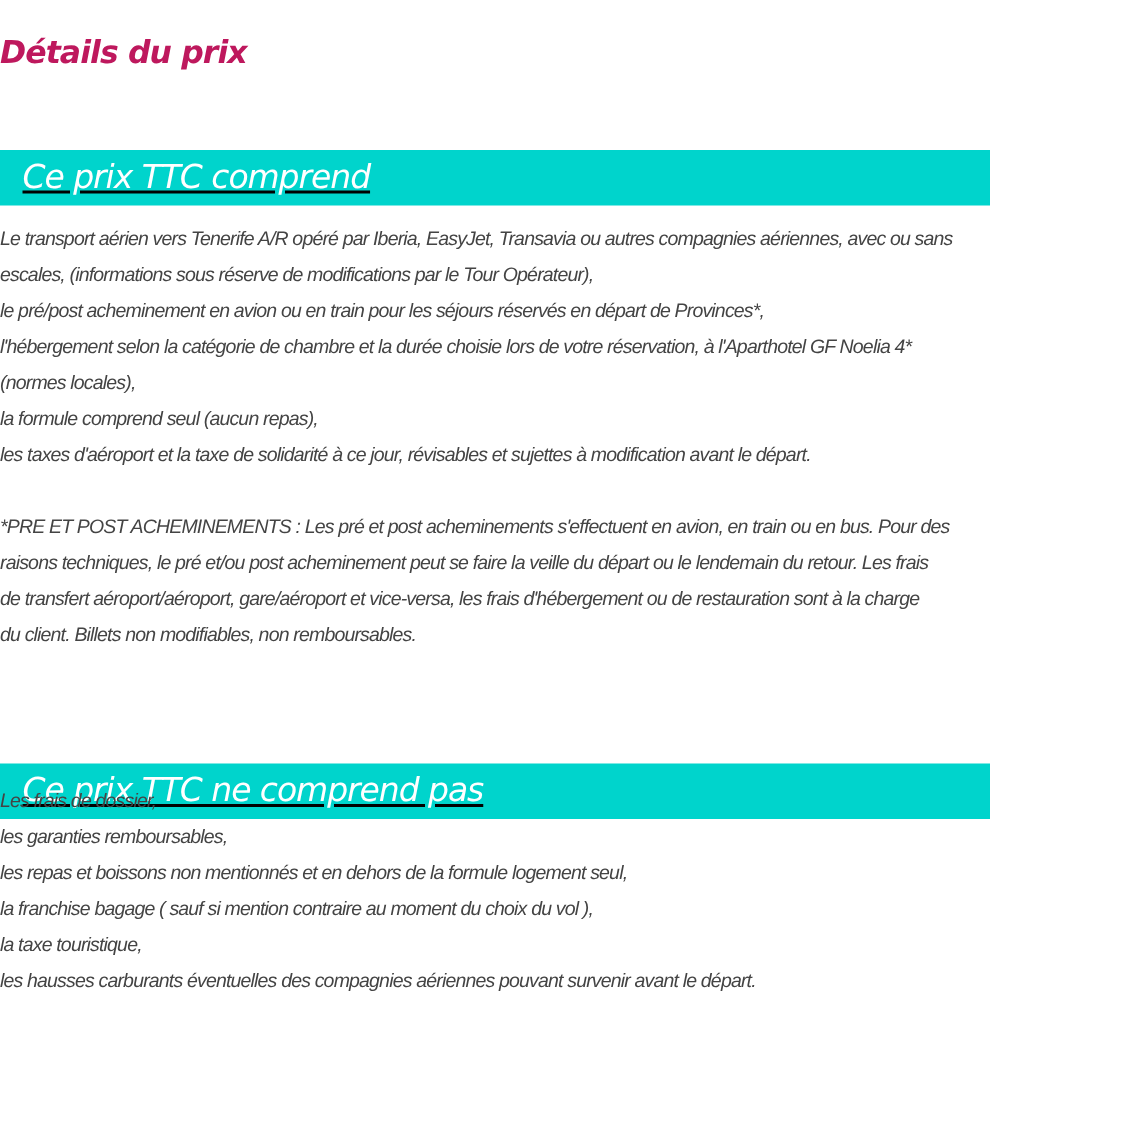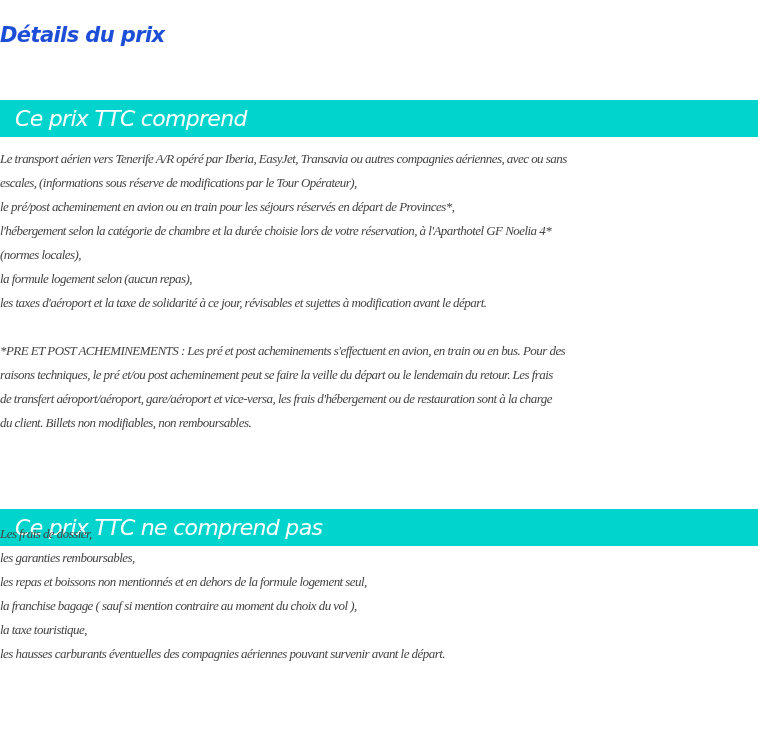--- a/index.html
+++ b/index.html
@@ -18,30 +18,31 @@
       position: absolute;
       left: 0;
       top: 20px;
       margin: 0;
       font-family: "DejaVu Sans", sans-serif;
       font-style: italic;
       font-weight: bold;
       font-size: 21px;
       line-height: 30px;
       letter-spacing: -0.6px;
-      color: #1d4ed8;
+      color: #be185d;
     }
     .section-header {
       position: absolute;
       left: 0;
-      width: 758px;
+      width: 660px;
       height: 37px;
       background: #00d4cc;
       box-sizing: border-box;
       padding-left: 15px;
+      text-decoration: underline;
     }
     .section-header h2 {
       margin: 0;
       font-family: "DejaVu Sans", sans-serif;
       font-style: italic;
       font-weight: normal;
       font-size: 22px;
       line-height: 37px;
       letter-spacing: -0.7px;
       color: #ffffff;
@@ -50,21 +51,21 @@
     .lines {
       position: absolute;
       left: 0;
       width: 758px;
       margin: 0;
       padding: 0;
       list-style: none;
     }
     .lines p {
       margin: 0;
-      font-family: Liberation Serif, serif;
+      font-family: Liberation Sans, sans-serif;
       font-style: italic;
       font-size: 13px;
       line-height: 24px;
       letter-spacing: -0.55px;
       color: #444444;
       white-space: nowrap;
     }
     .lines p.blank { height: 24px; }
   </style>
 </head>
@@ -75,21 +76,21 @@
 <div class="section-header" style="top:100px;">
   <h2>Ce prix TTC comprend</h2>
 </div>
 
 <div class="lines" style="top:147px;">
   <p>Le transport aérien vers Tenerife A/R opéré par Iberia, EasyJet, Transavia ou autres compagnies aériennes, avec ou sans</p>
   <p>escales, (informations sous réserve de modifications par le Tour Opérateur),</p>
   <p>le pré/post acheminement en avion ou en train pour les séjours réservés en départ de Provinces*,</p>
   <p>l'hébergement selon la catégorie de chambre et la durée choisie lors de votre réservation, à l'Aparthotel GF Noelia 4*</p>
   <p>(normes locales),</p>
-  <p>la formule logement selon (aucun repas),</p>
+  <p>la formule comprend seul (aucun repas),</p>
   <p>les taxes d'aéroport et la taxe de solidarité à ce jour, révisables et sujettes à modification avant le départ.</p>
   <p class="blank"></p>
   <p>*PRE ET POST ACHEMINEMENTS : Les pré et post acheminements s'effectuent en avion, en train ou en bus. Pour des</p>
   <p>raisons techniques, le pré et/ou post acheminement peut se faire la veille du départ ou le lendemain du retour. Les frais</p>
   <p>de transfert aéroport/aéroport, gare/aéroport et vice-versa, les frais d'hébergement ou de restauration sont à la charge</p>
   <p>du client. Billets non modifiables, non remboursables.</p>
 </div>
 
 <div class="section-header" style="top:509px;">
   <h2>Ce prix TTC ne comprend pas</h2>

